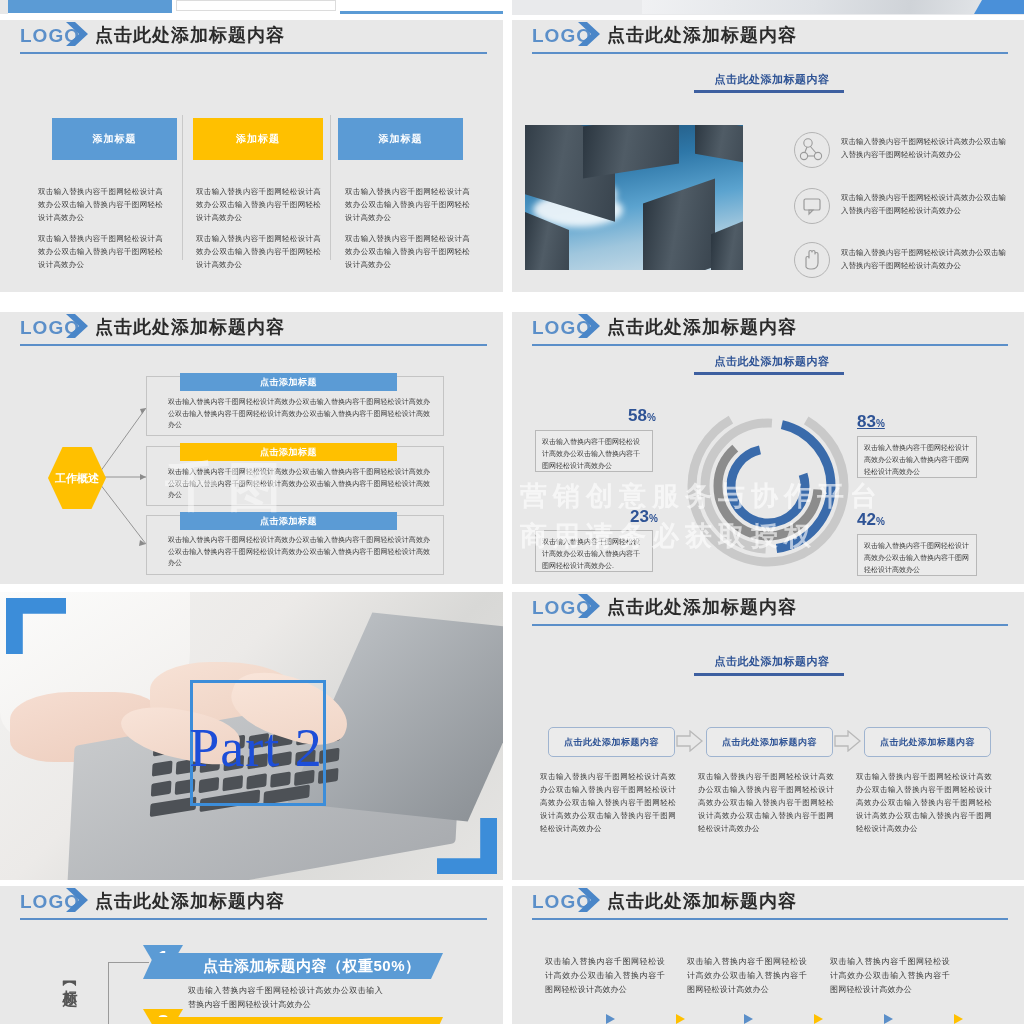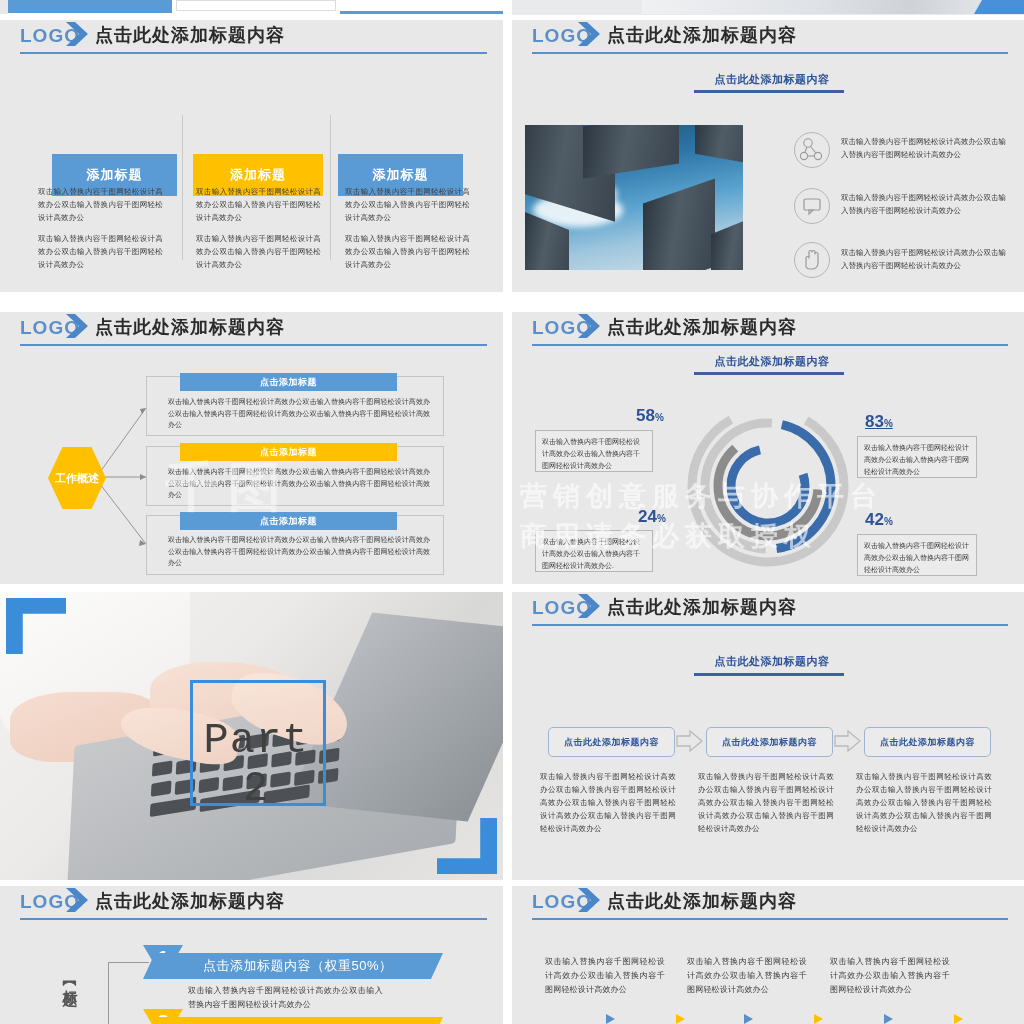--- a/index.html
+++ b/index.html
@@ -18,21 +18,21 @@
              color:#2b2b2b;letter-spacing:1px;line-height:24px;}
   .hdr-rule{position:absolute;left:20px;right:16px;top:32px;height:2px;background:#5b8fc9;}
 
   
   .subt{position:absolute;text-align:center;font-size:11px;font-weight:700;color:#2e5395;
         letter-spacing:.5px;}
   .subt-rule{position:absolute;height:2.5px;background:#3d5fa0;}
 
   
   .card{position:absolute;height:42px;display:flex;align-items:center;justify-content:center;
-        color:#fff;font-size:13px;font-weight:700;letter-spacing:1px;margin-top:36px;}
+        color:#fff;font-size:10px;font-weight:700;letter-spacing:1px;}
   .card.blue{background:#5b9bd5;}
   .card.amber{background:#ffc000;}
   .vdiv{position:absolute;width:1px;background:#c9c9c9;}
   .body-txt{position:absolute;font-size:7.5px;line-height:13px;color:#3a3a3a;
             text-align:justify;letter-spacing:.2px;}
 
   
   .photo{position:absolute;overflow:hidden;background:#2b3a4a;}
   .photo .sky{position:absolute;inset:0;
     background:linear-gradient(170deg,#1f4f74 0%,#2e77a8 30%,#5ba3cf 55%,#9fc6dd 75%,#cfe0ea 100%);}
@@ -47,45 +47,45 @@
         display:flex;align-items:center;justify-content:center;
         clip-path:polygon(25% 0,75% 0,100% 50%,75% 100%,25% 100%,0 50%);}
   .fbox{position:absolute;border:1px solid #c4c4c4;background:#e8e8e8;}
   .fbar{position:absolute;height:18px;display:flex;align-items:center;justify-content:center;
         color:#fff;font-size:9px;font-weight:700;letter-spacing:.5px;}
   .fbar.blue{background:#5b9bd5;}
   .fbar.amber{background:#ffc000;}
   .ftxt{position:absolute;font-size:7px;line-height:11.5px;color:#3a3a3a;text-align:justify;}
 
   
-  .pct{position:absolute;font-size:17px;font-weight:700;color:#2e5395;letter-spacing:0;margin-left:8px;}
+  .pct{position:absolute;font-size:17px;font-weight:700;color:#2e5395;letter-spacing:0;}
   .pct small{font-size:10px;font-weight:700;}
   .pbox{position:absolute;border:1px solid #b8b8b8;background:#ebebeb;
         font-size:7px;line-height:12px;color:#3a3a3a;padding:5px 6px;box-sizing:border-box;}
   .wmk{position:absolute;color:rgba(255,255,255,.62);font-weight:700;letter-spacing:6px;
        white-space:nowrap;pointer-events:none;}
 
   
   .part{position:absolute;inset:0;background:
         linear-gradient(135deg,#f3f3f2 0%,#eceae8 38%,#d8d8d6 62%,#e6e5e3 100%);}
   .kbd{position:absolute;background:linear-gradient(160deg,#c7c9cb,#a9acb0);border-radius:4px;}
   .key{position:absolute;background:#4d5156;border-radius:2px;}
   .corner{position:absolute;background:#3c8dd9;}
   .part-box{position:absolute;border:3px solid #3c8dd9;}
-  .part-lab{position:absolute;color:#404040;font-size:42px;font-weight:400;letter-spacing:1px;
-            font-family:Liberation Mono, monospace;}
+  .part-lab{position:absolute;color:#1d4ed8;font-size:54px;font-weight:400;letter-spacing:1px;
+            font-family:Liberation Serif, serif;}
 
   
   .step{position:absolute;height:28px;border:1.5px solid #9fb4d0;border-radius:5px;
         background:#ebebeb;display:flex;align-items:center;justify-content:center;
         color:#2e5395;font-size:9px;font-weight:700;letter-spacing:.5px;}
   .arw{position:absolute;}
 
   
-  .ban{position:absolute;height:26px;color:#fff;font-size:13px;font-weight:400;
+  .ban{position:absolute;height:26px;color:#fff;font-size:15px;font-weight:700;
        display:flex;align-items:center;padding-left:60px;box-sizing:border-box;letter-spacing:.5px;}
   .ban.blue{background:#5b9bd5;clip-path:polygon(4% 0,100% 0,96% 100%,0 100%);}
   .ban.amber{background:#ffc000;clip-path:polygon(4% 0,100% 0,96% 100%,0 100%);}
   .numtag{position:absolute;width:40px;height:34px;color:#fff;font-size:22px;font-weight:700;
           display:flex;align-items:flex-start;justify-content:center;padding-top:1px;box-sizing:border-box;
           clip-path:polygon(0 0,100% 0,50% 100%);}
   .numtag.blue{background:#5b9bd5;}
   .numtag.amber{background:#ffc000;}
   .vtitle{position:absolute;writing-mode:vertical-rl;font-size:15px;font-weight:700;
           color:#555;letter-spacing:2px;}
@@ -270,21 +270,21 @@
       <span>58</span><small>%</small>
     </div>
     <div class="pbox" style="left:23px;top:118px;width:118px;height:42px;">双击输入替换内容千图网轻松设计高效办公双击输入替换内容千图网轻松设计高效办公</div>
 
     <div class="pct" style="left:345px;top:100px;text-decoration:underline;">
       <span>83</span><small>%</small>
     </div>
     <div class="pbox" style="left:345px;top:124px;width:120px;height:42px;">双击输入替换内容千图网轻松设计高效办公双击输入替换内容千图网轻松设计高效办公</div>
 
     <div class="pct" style="left:118px;top:195px;">
-      <span>24</span><small>%</small>
+      <span>23</span><small>%</small>
     </div>
     <div class="pbox" style="left:23px;top:218px;width:118px;height:42px;">双击输入替换内容千图网轻松设计高效办公双击输入替换内容千图网轻松设计高效办公.</div>
 
     <div class="pct" style="left:345px;top:198px;">
       <span>42</span><small>%</small>
     </div>
     <div class="pbox" style="left:345px;top:222px;width:120px;height:42px;">双击输入替换内容千图网轻松设计高效办公双击输入替换内容千图网轻松设计高效办公</div>
 
     <div class="wmk" style="left:8px;top:206px;font-size:27px;">商用请务必获取授权</div>
     <div class="wmk" style="left:8px;top:166px;font-size:27px;">营销创意服务与协作平台</div>

